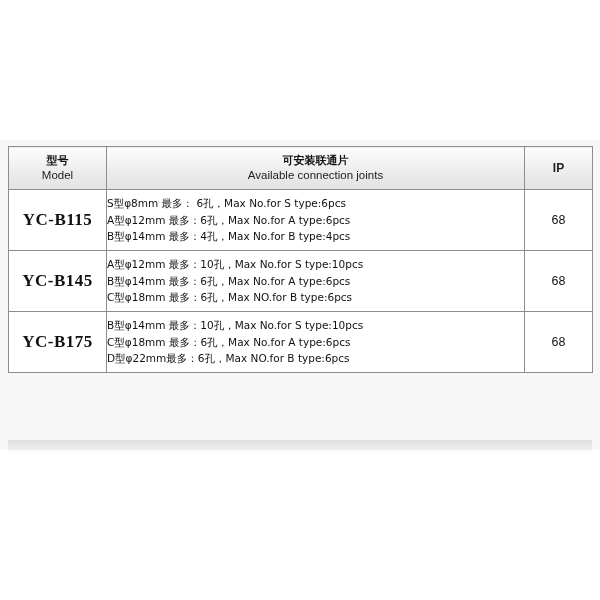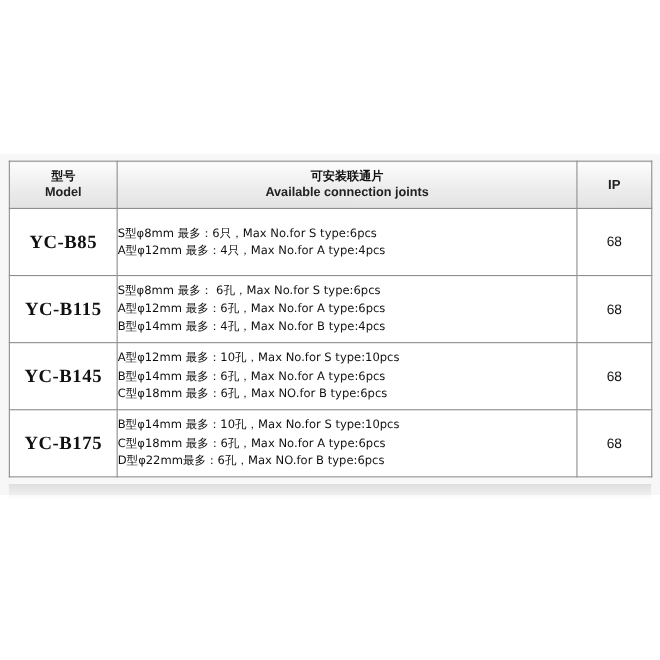--- a/index.html
+++ b/index.html
@@ -58,21 +58,21 @@
     font-size: 11px;
     line-height: 14px;
     font-family: "DejaVu Sans", sans-serif;
     font-weight: bold;
   }
   .hdr-en {
     display: block;
     font-size: 11.5px;
     line-height: 15px;
     font-family: "Liberation Sans", sans-serif;
-    font-weight: bold;
+    font-weight: normal;
     color: #222;
   }
   .hdr-ip {
     display: block;
     font-size: 12px;
     font-family: "Liberation Sans", sans-serif;
     font-weight: bold;
     color: #222;
   }
   col.c-model { width: 98px; }
@@ -140,28 +140,20 @@
             <span class="hdr-cn">可安装联通片</span>
             <span class="hdr-en">Available connection joints</span>
           </th>
           <th>
             <span class="hdr-ip">IP</span>
           </th>
         </tr>
       </thead>
       <tbody>
         <tr>
-          <td class="model-cell">YC-B85</td>
-          <td class="joints-cell">
-            <div class="joint-line">S型φ8mm 最多：6只，Max No.for  S type:6pcs</div>
-            <div class="joint-line">A型φ12mm 最多：4只，Max No.for A type:4pcs</div>
-          </td>
-          <td class="ip-cell">68</td>
-        </tr>
-        <tr>
           <td class="model-cell">YC-B115</td>
           <td class="joints-cell">
             <div class="joint-line">S型φ8mm 最多： 6孔，Max No.for  S type:6pcs</div>
             <div class="joint-line">A型φ12mm 最多：6孔，Max No.for A type:6pcs</div>
             <div class="joint-line">B型φ14mm 最多：4孔，Max No.for B type:4pcs</div>
           </td>
           <td class="ip-cell">68</td>
         </tr>
         <tr>
           <td class="model-cell">YC-B145</td>

